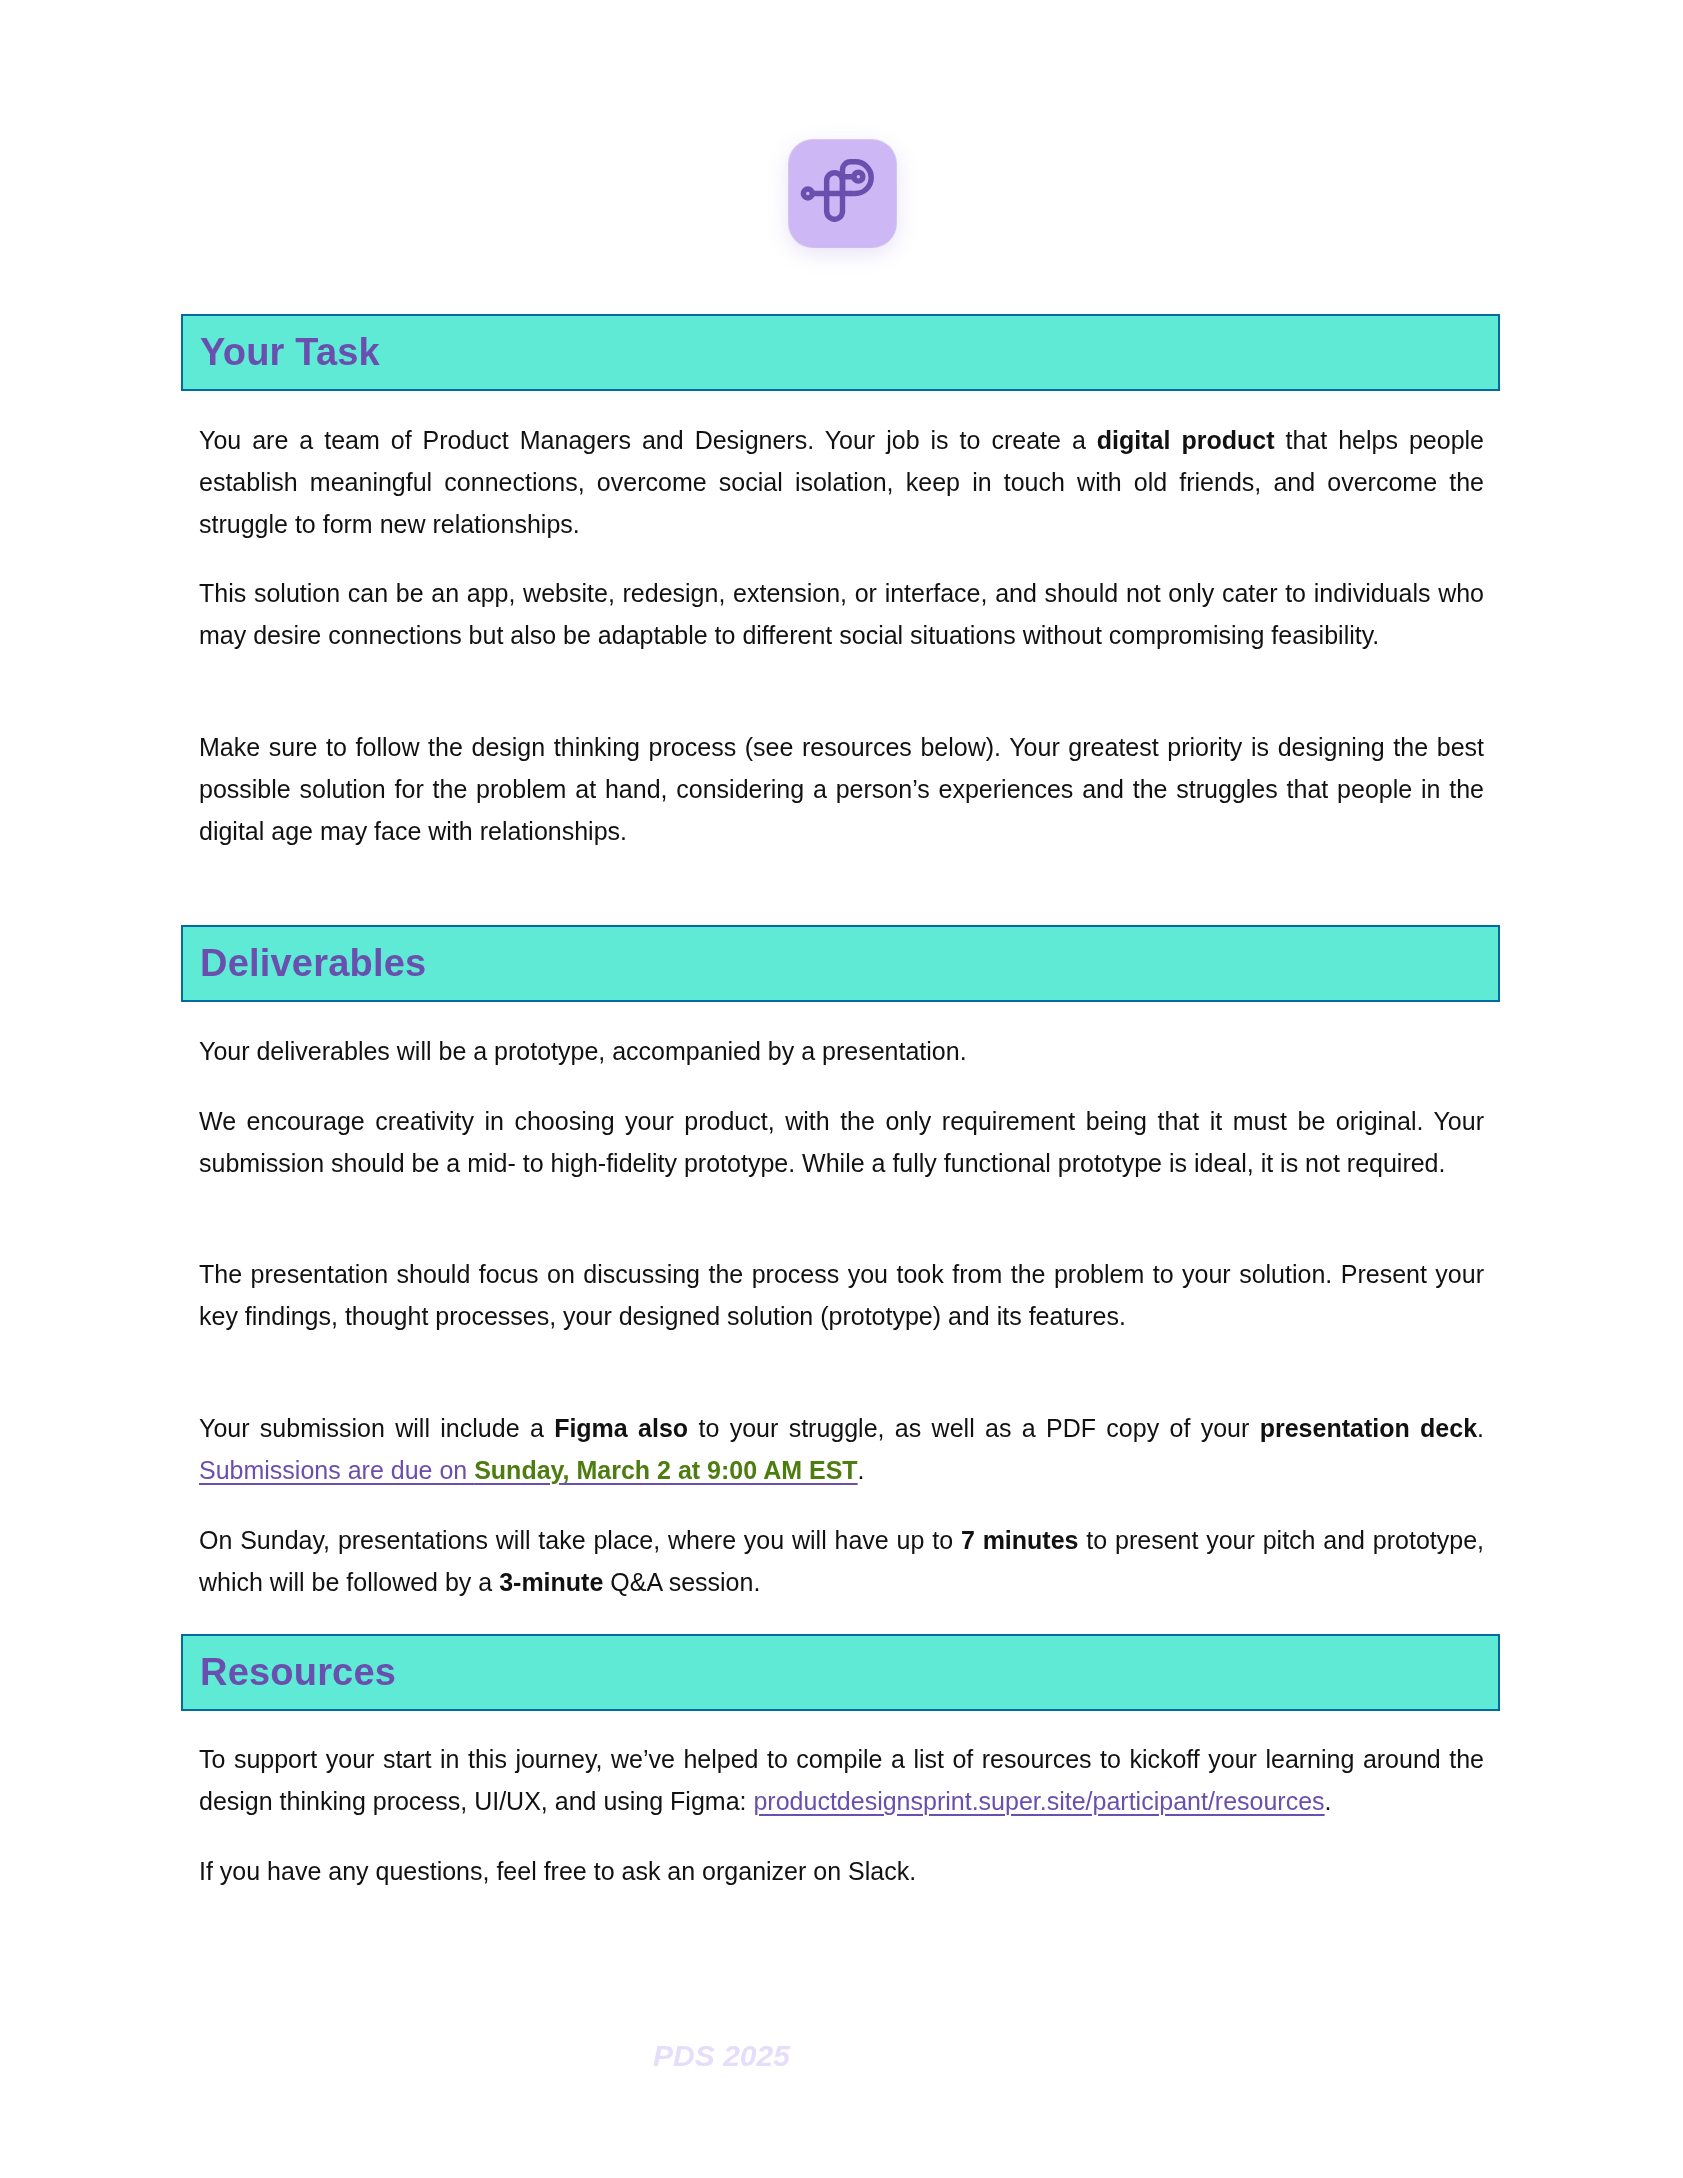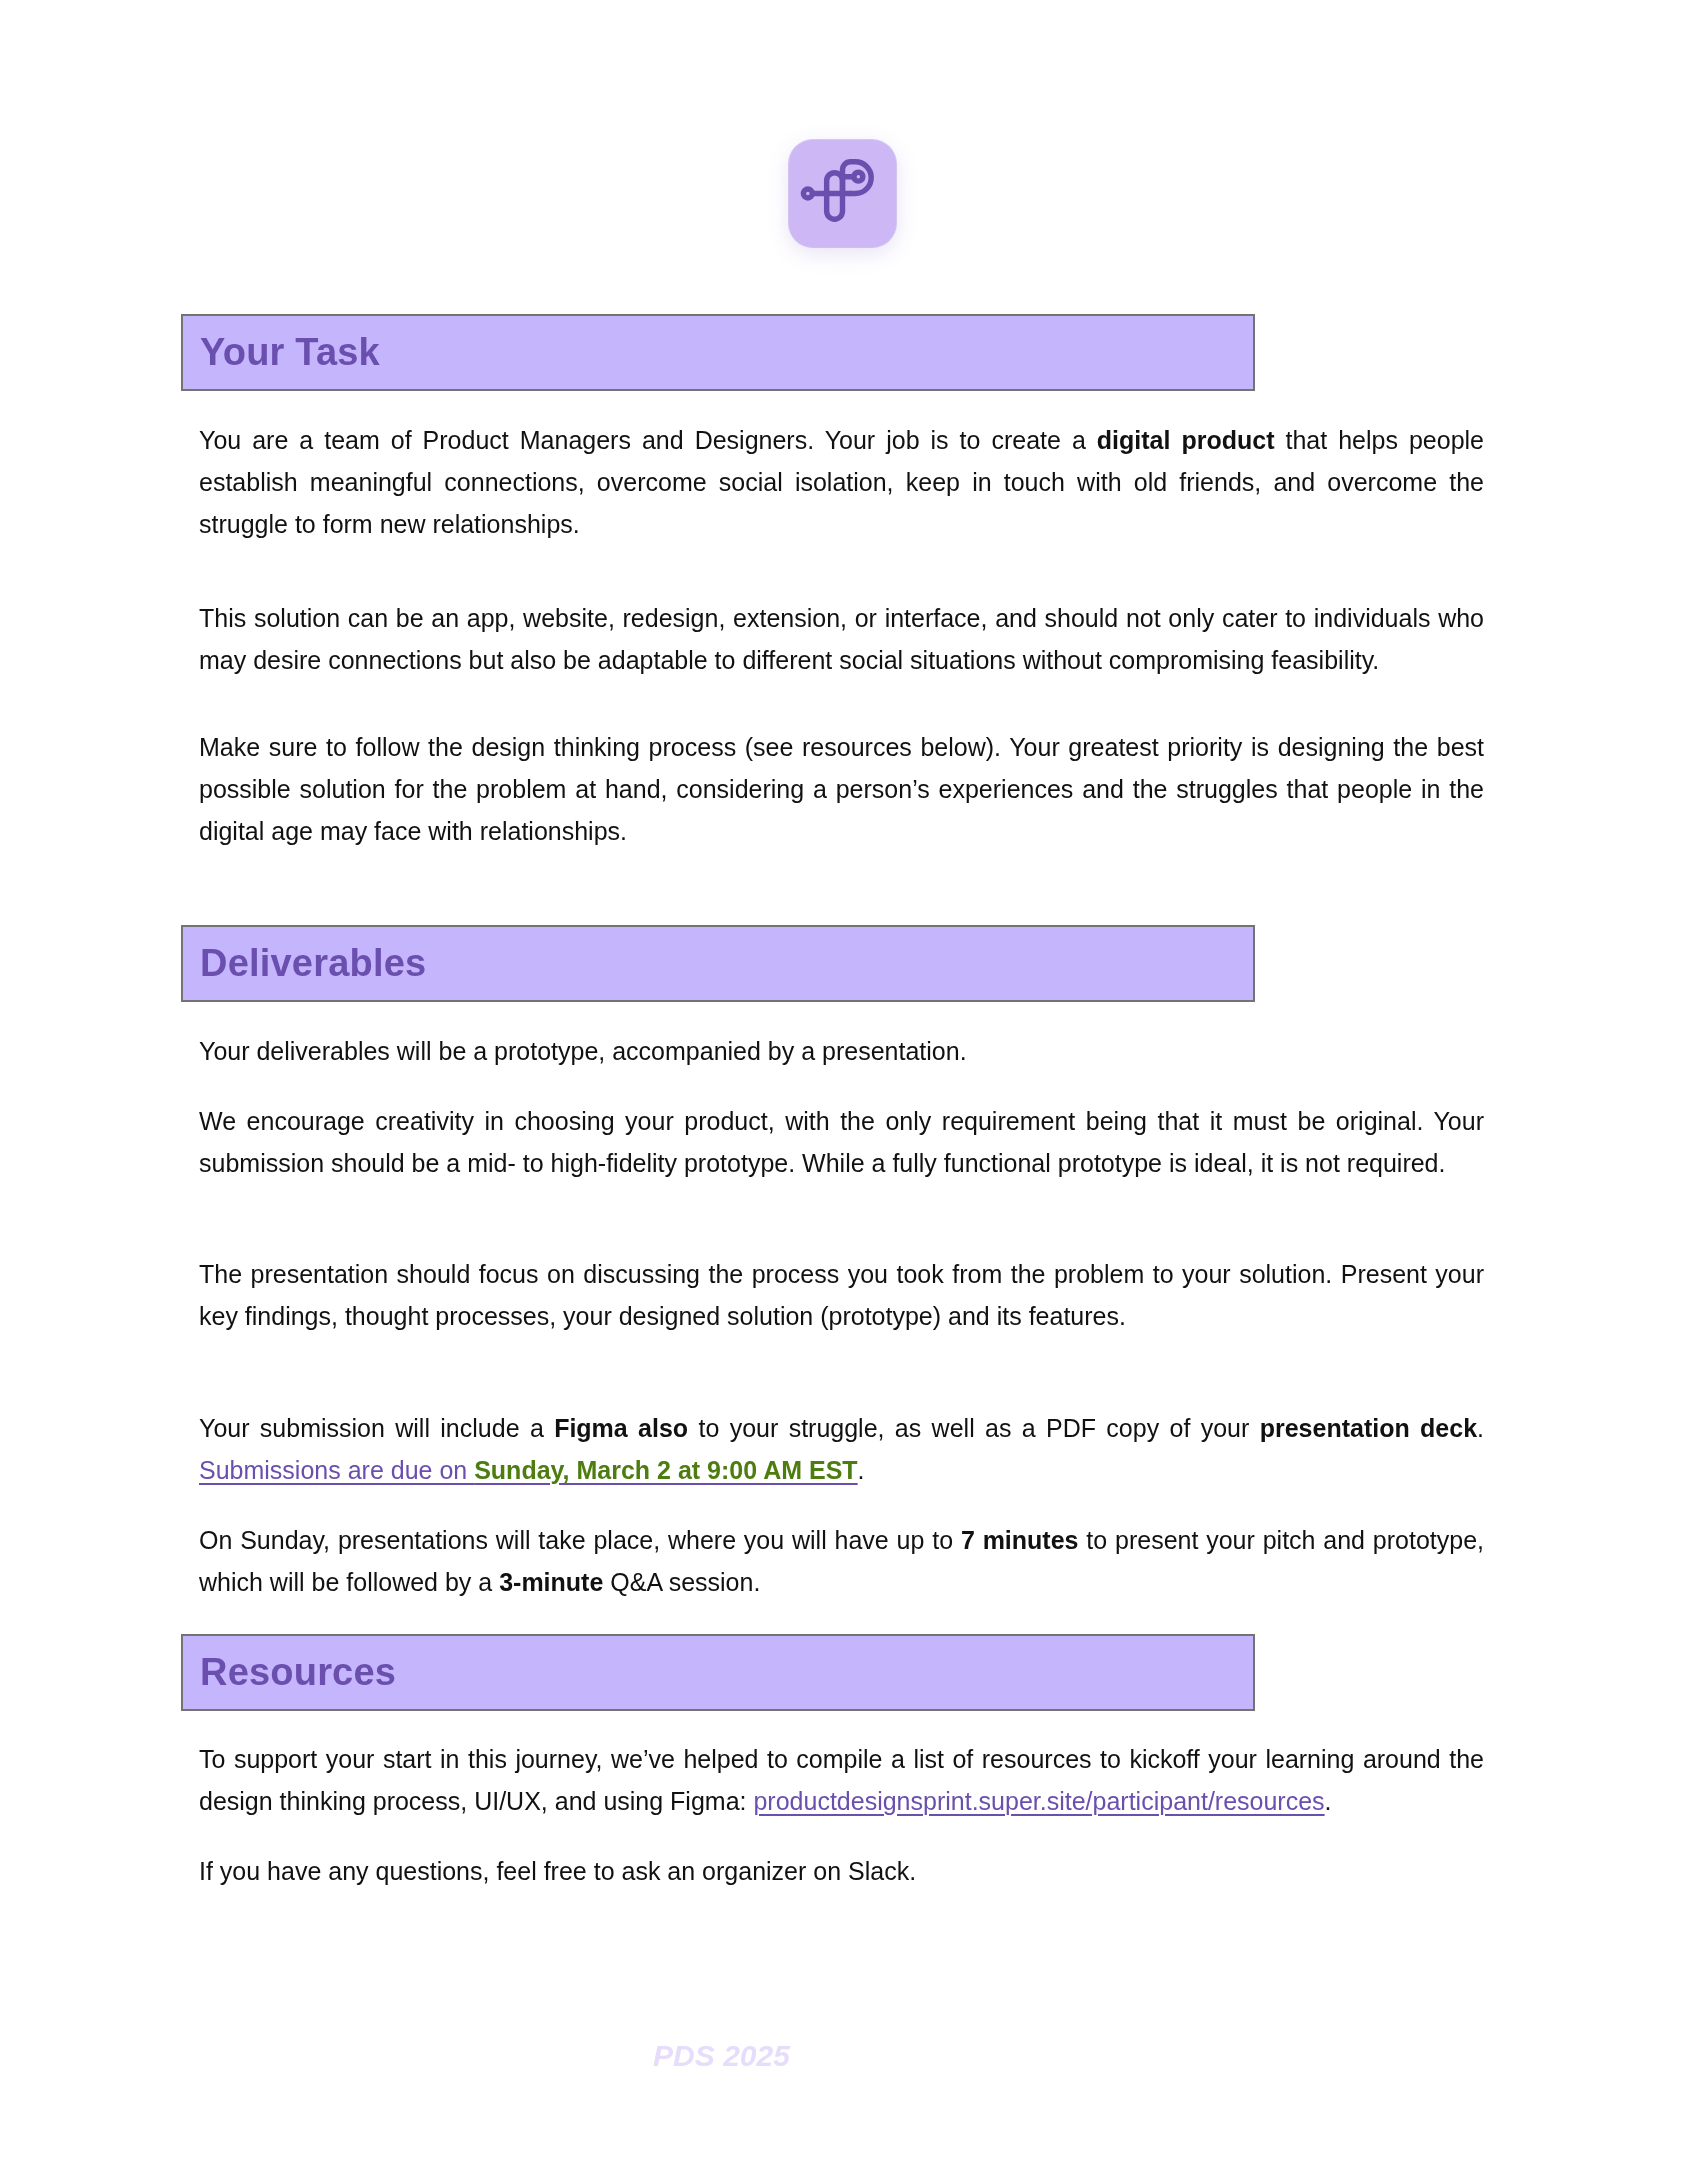--- a/index.html
+++ b/index.html
@@ -2,22 +2,22 @@
 <html><head>
 <meta charset="utf-8">
 <style>
   html, body { margin: 0; padding: 0; background: #ffffff; }
   body { width: 1683px; height: 2178px; position: relative; overflow: hidden;
          font-family: "Liberation Sans", "DejaVu Sans", sans-serif; color: #111111; }
   .logo-wrap { position: absolute; left: 789px; top: 140px; width: 107px; height: 107px;
                border-radius: 24px; background: #CDB8F5;
                box-shadow: 0 6px 22px rgba(120, 90, 200, 0.18), 0 0 0 1px rgba(180,160,235,0.5); }
   .logo-wrap svg { position: absolute; left: 4px; top: 4px; width: 99px; height: 99px; }
-  .section-box { position: absolute; left: 181px; width: 1074px; height: 77px;
-                 background: #c4b5fd; border: 2px solid #737373; box-sizing: border-box; }
+  .section-box { position: absolute; left: 181px; width: 1319px; height: 77px;
+                 background: #5eead4; border: 2px solid #0369a1; box-sizing: border-box; }
   .section-title { position: absolute; left: 17px; top: 15px; margin: 0;
                    font-size: 38px; font-weight: bold; color: #6A4FAE; letter-spacing: 0.2px; }
   .para { position: absolute; left: 199px; width: 1285px; margin: 0;
           font-size: 25px; line-height: 42px; text-align: justify; color: #111; }
   .para b { font-weight: bold; }
   .link { color: #6A4FAE; text-decoration: underline; text-decoration-thickness: 2px; text-underline-offset: 4px; }
   .link b { color: #4d7c0f; }
   .footer { position: absolute; left: 0; width: 1443px; top: 2039px; text-align: center;
             font-size: 30px; font-style: italic; font-weight: bold; color: #E6DDFB; }
 </style>
@@ -32,21 +32,21 @@
     <path d="M50 50 V26 a8 8 0 0 1 8 -8 H63 a16 16 0 0 1 0 32 H58"></path>
     <circle cx="66" cy="33" r="4.5"></circle>
     <line x1="61" y1="33" x2="50" y2="33"></line>
   </svg>
 </div>
 
 <div class="section-box" style="top:314px;">
   <h2 class="section-title">Your Task</h2>
 </div>
 <p class="para" style="top:419px;"><span>You are a team of Product Managers and Designers. Your job is to create a </span><b>digital product</b><span> that helps people establish meaningful connections, overcome social isolation, keep in touch with old friends, and overcome the struggle to form new relationships.</span></p>
-<p class="para" style="top:572px;margin-top:25px;">This solution can be an app, website, redesign, extension, or interface, and should not only cater to individuals who may desire connections but also be adaptable to different social situations without compromising feasibility.</p>
+<p class="para" style="top:572px;">This solution can be an app, website, redesign, extension, or interface, and should not only cater to individuals who may desire connections but also be adaptable to different social situations without compromising feasibility.</p>
 <p class="para" style="top:726px;">Make sure to follow the design thinking process (see resources below). Your greatest priority is designing the best possible solution for the problem at hand, considering a person’s experiences and the struggles that people in the digital age may face with relationships.</p>
 
 <div class="section-box" style="top:925px;">
   <h2 class="section-title">Deliverables</h2>
 </div>
 <p class="para" style="top:1030px;">Your deliverables will be a prototype, accompanied by a presentation.</p>
 <p class="para" style="top:1100px;">We encourage creativity in choosing your product, with the only requirement being that it must be original. Your submission should be a mid- to high-fidelity prototype. While a fully functional prototype is ideal, it is not required.</p>
 <p class="para" style="top:1253px;">The presentation should focus on discussing the process you took from the problem to your solution. Present your key findings, thought processes, your designed solution (prototype) and its features.</p>
 <p class="para" style="top:1407px;"><span>Your submission will include a </span><b>Figma also</b><span> to your struggle, as well as a PDF copy of your </span><b>presentation deck</b><span>. </span><a class="link"><span>Submissions are due on </span><b>Sunday, March 2 at 9:00 AM EST</b></a><span>.</span></p>
 <p class="para" style="top:1519px;"><span>On Sunday, presentations will take place, where you will have up to </span><b>7 minutes</b><span> to present your pitch and prototype, which will be followed by a </span><b>3-minute</b><span> Q&amp;A session.</span></p>

